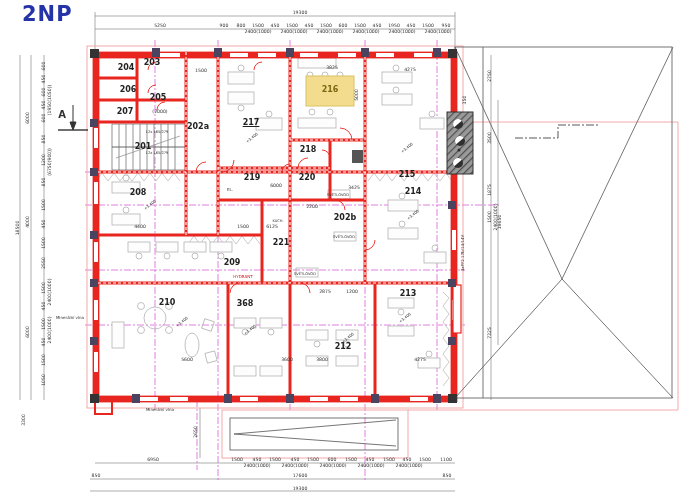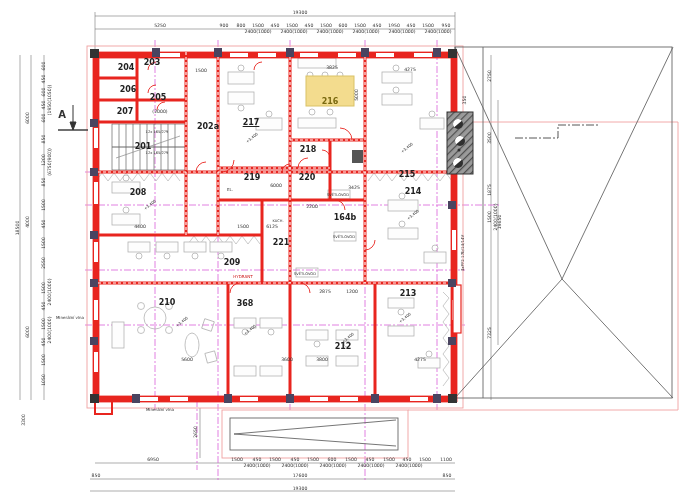--- a/index.html
+++ b/index.html
@@ -2,21 +2,21 @@
 <html><head>
 <meta charset="utf-8">
 <style>
   html,body{margin:0;padding:0;background:#fff;}
   #stage{position:relative;width:684px;height:494px;background:#ffffff;overflow:hidden;
          font-family:"DejaVu Sans",sans-serif;}
   #plan-svg{position:absolute;left:0;top:0;}
   #label-layer{position:absolute;left:0;top:0;width:684px;height:494px;pointer-events:none;}
   .lbl{position:absolute;transform:translate(-50%,-50%);white-space:nowrap;color:#2b2b2b;line-height:1;}
   .room-label{font-size:8px;font-weight:bold;color:#222;}
-  .room-label.hl{color:#7a6a10;margin-top:12px;}
+  .room-label.hl{color:#7a6a10;}
   .dim-label{font-size:4.6px;color:#333;}
   .annotation{font-size:4.5px;color:#333;}
   #logo{position:absolute;left:6px;top:4px;width:130px;line-height:1;}
   #logo .floor{display:block;font-size:21px;font-weight:bold;color:#2433a8;margin-left:16px;letter-spacing:1px;}
   #logo .remax{display:block;font-size:24px;font-weight:bold;letter-spacing:0px;margin-top:1px;}
   #logo .re,#logo .max{color:#d6262c;}
   #logo .slash{color:#2433a8;font-style:italic;}
 </style>
 </head>
 <body>
@@ -307,26 +307,27 @@
     </g>
 
     <g stroke="#333" stroke-width="1" fill="#333">
       <line x1="73" y1="105" x2="73" y2="124"></line>
       <polygon points="70,122 76,122 73,130"></polygon>
       <line x1="58" y1="130" x2="88" y2="130" stroke-width="1.4"></line>
     </g>
   </svg>
 
   <div id="logo">
+    <span class="floor">2NP</span>
   </div>
 
   <div id="label-layer">
       <span class="lbl room-label" style="left: 143px; top: 147px; transform: translate(-50%, -50%);">201</span>
-      <span class="lbl room-label" style="left: 198px; top: 127px; transform: translate(-50%, -50%); padding-left: 20px;">202a</span>
-      <span class="lbl room-label" style="left: 345px; top: 218px; transform: translate(-50%, -50%);">164b</span>
+      <span class="lbl room-label" style="left: 198px; top: 127px; transform: translate(-50%, -50%);">202a</span>
+      <span class="lbl room-label" style="left: 345px; top: 218px; transform: translate(-50%, -50%);">202b</span>
       <span class="lbl room-label" style="left: 152px; top: 63px; transform: translate(-50%, -50%);">203</span>
       <span class="lbl room-label" style="left: 126px; top: 68px; transform: translate(-50%, -50%);">204</span>
       <span class="lbl room-label" style="left: 158px; top: 98px; transform: translate(-50%, -50%);">205</span>
       <span class="lbl room-label" style="left: 128px; top: 90px; transform: translate(-50%, -50%);">206</span>
       <span class="lbl room-label" style="left: 125px; top: 112px; transform: translate(-50%, -50%);">207</span>
       <span class="lbl room-label" style="left: 138px; top: 193px; transform: translate(-50%, -50%);">208</span>
       <span class="lbl room-label" style="left: 232px; top: 263px; transform: translate(-50%, -50%);">209</span>
       <span class="lbl room-label" style="left: 167px; top: 303px; transform: translate(-50%, -50%);">210</span>
       <span class="lbl room-label" style="left: 245px; top: 304px; transform: translate(-50%, -50%);">368</span>
       <span class="lbl room-label" style="left: 343px; top: 347px; transform: translate(-50%, -50%);">212</span>

